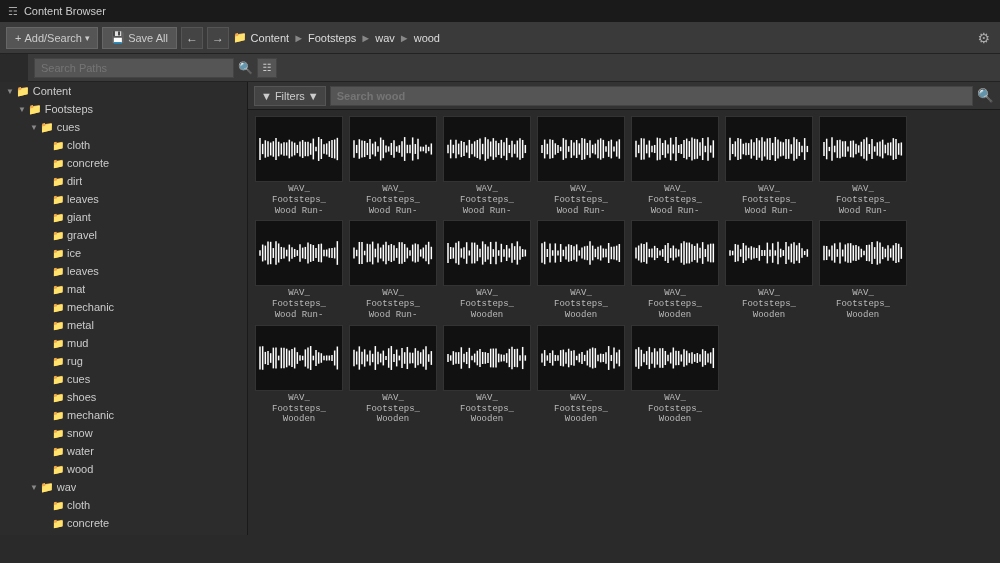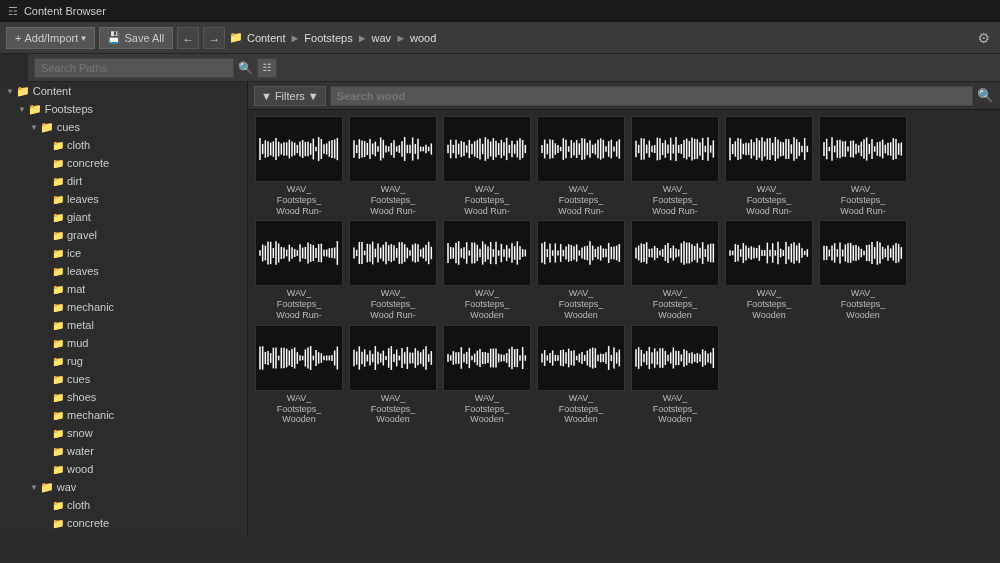--- a/index.html
+++ b/index.html
@@ -250,20 +250,21 @@
     #asset-grid::-webkit-scrollbar { width: 8px; }
     #asset-grid::-webkit-scrollbar-track { background: #2a2a2a; }
     #asset-grid::-webkit-scrollbar-thumb { background: #555; }
 
     .asset-item {
       width: 90px;
       cursor: pointer;
       display: flex;
       flex-direction: column;
       align-items: center;
+      font-family: Liberation Mono, monospace;
     }
 
     .asset-thumb {
       width: 88px;
       height: 66px;
       background: #111;
       border: 1px solid #333;
       display: flex;
       align-items: center;
       justify-content: center;
@@ -304,21 +305,21 @@
 <body>
 
 <div id="title-bar">
   <span class="icon">☶</span>
   <span>Content Browser</span>
 </div>
 
 <div id="toolbar">
   <button class="toolbar-btn">
     <span>+</span>
-    <span>Add/Import</span>
+    <span>Add/Search</span>
     <span class="arrow">▾</span>
   </button>
   <button class="toolbar-btn">
     <span>💾</span>
     <span>Save All</span>
   </button>
   <button class="nav-btn">←</button>
   <button class="nav-btn">→</button>
   <div class="breadcrumb">
     <span style="color:#f0a030;">📁</span>

